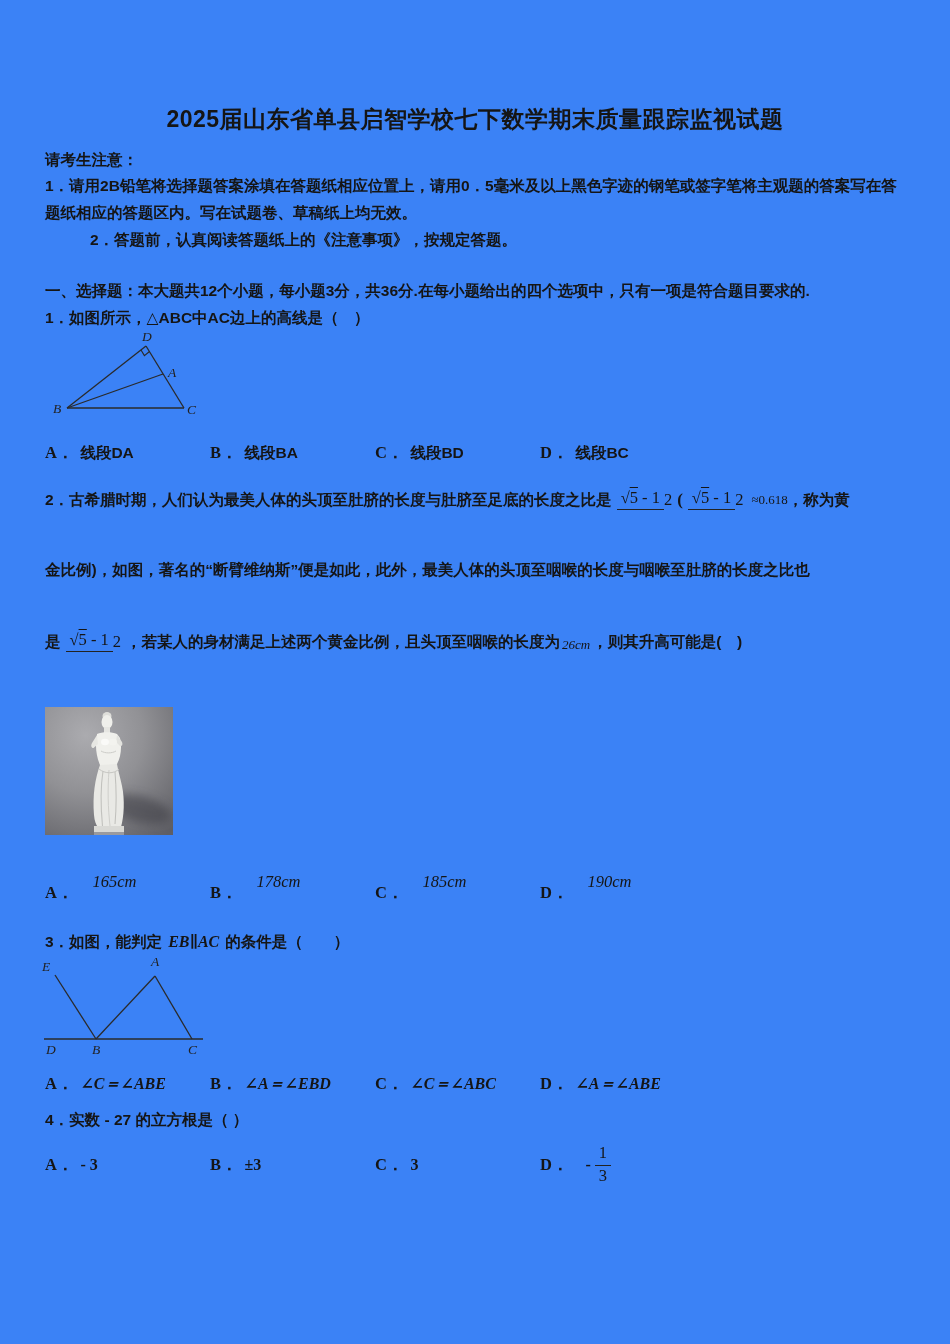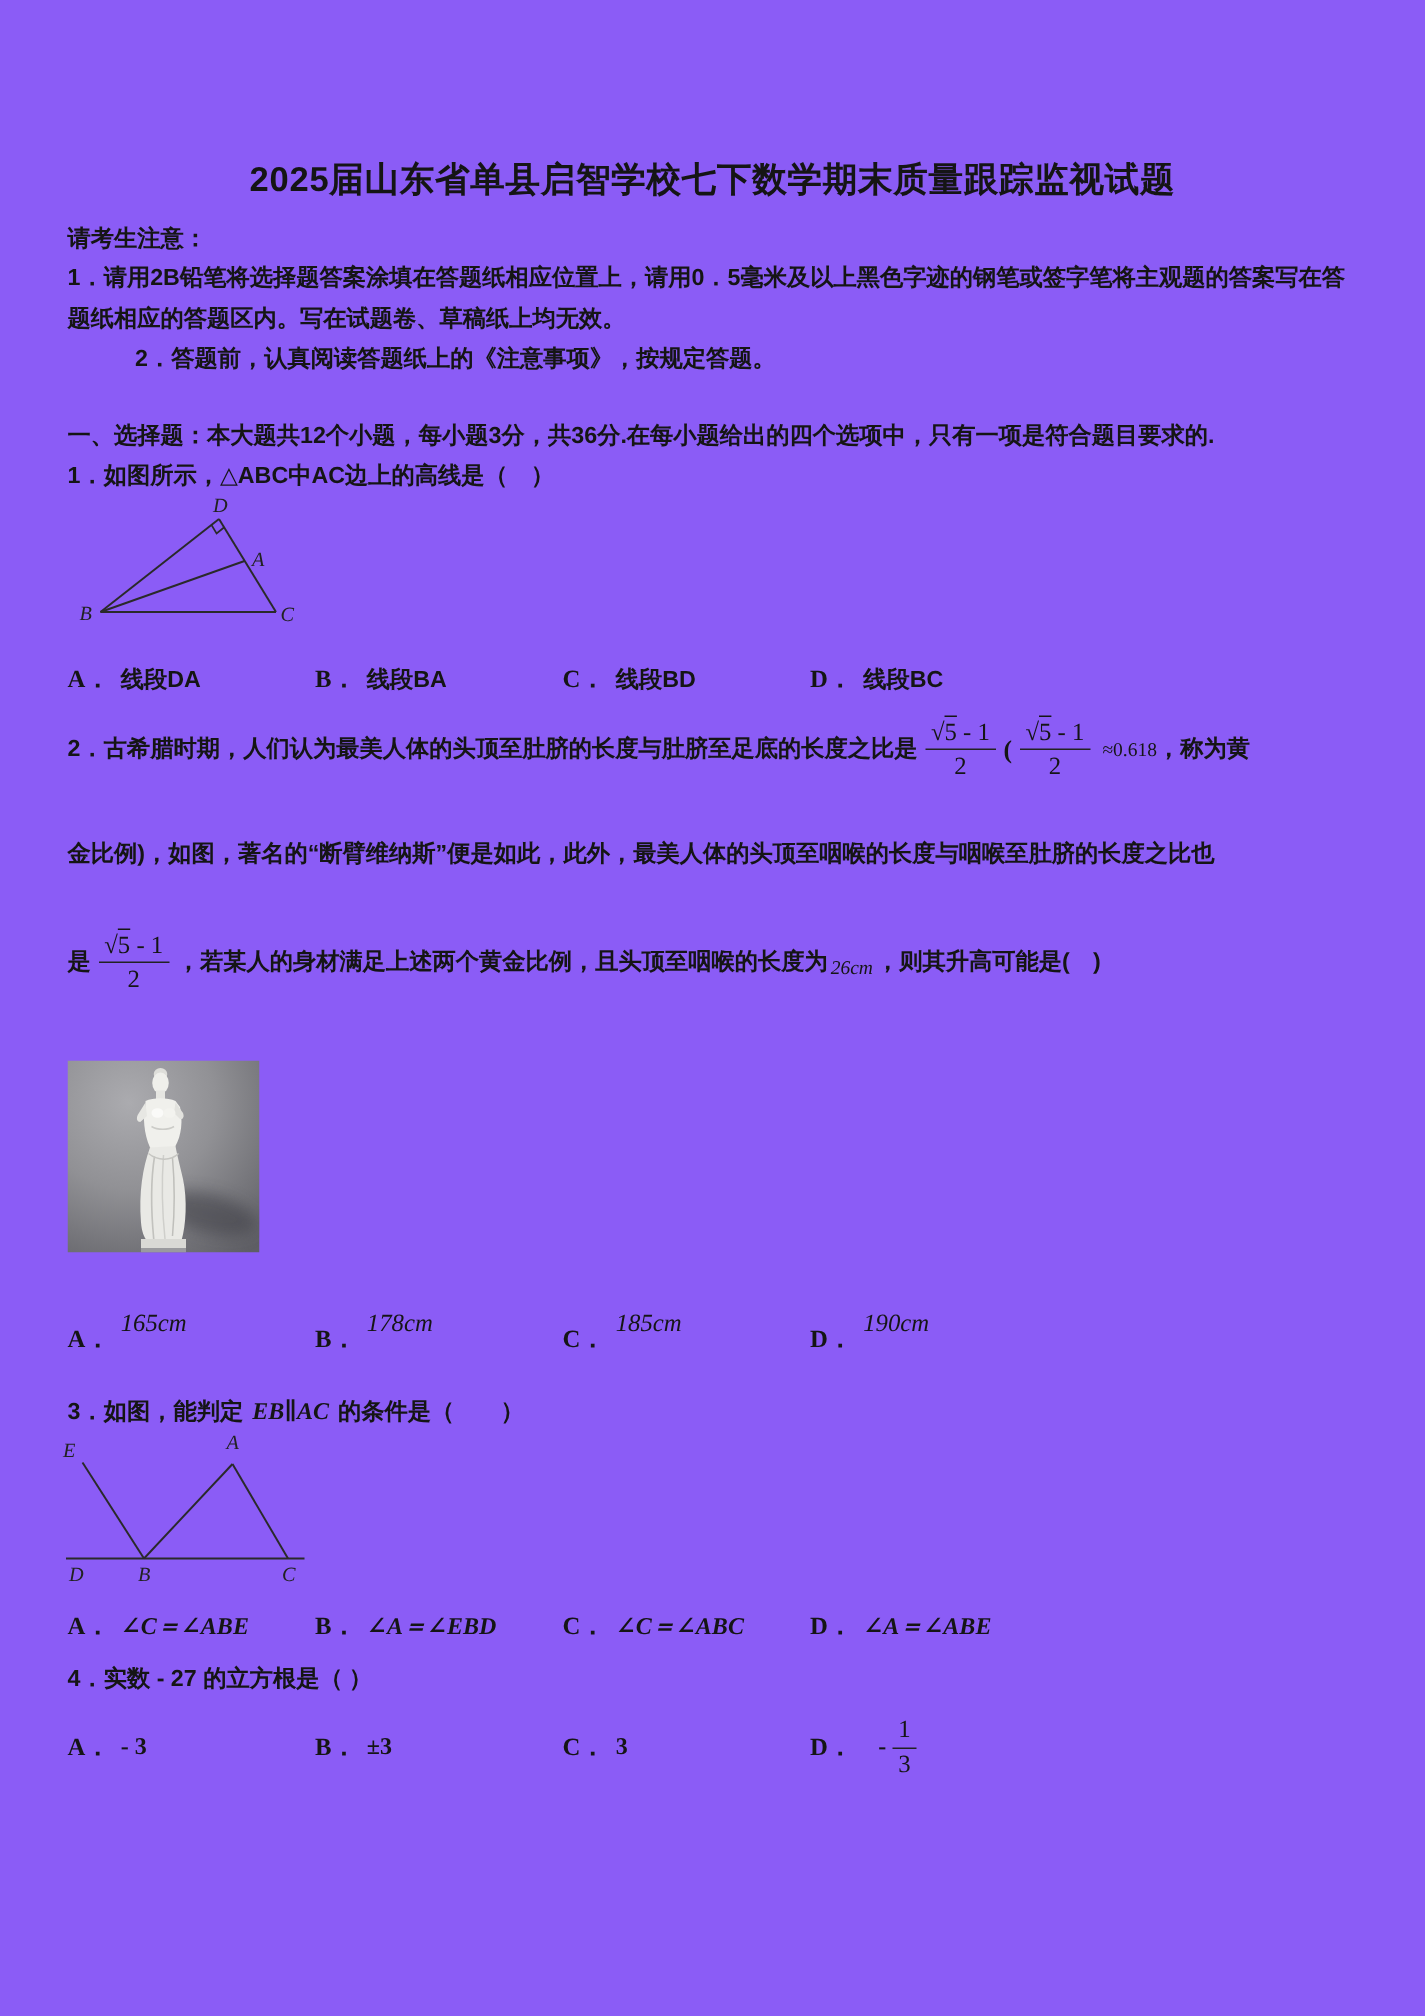--- a/index.html
+++ b/index.html
@@ -1,35 +1,35 @@
 <!DOCTYPE html>
 <html><head>
 <meta charset="utf-8">
 <style>
   html,body{margin:0;padding:0;background:#ffffff;}
   .page{
     position:relative;
     width:950px;height:1344px;
-    background:#8b5cf6;
+    background:#3b82f6;
     color:#151515;
     font-family:"Liberation Sans","DejaVu Sans",sans-serif;
     overflow:hidden;
   }
   .abs{position:absolute;}
   .cn{font-weight:600;font-size:15.5px;line-height:27px;}
   .nowrap{white-space:nowrap;}
   .page-title{
     left:0;top:104px;width:950px;
     text-align:center;
     font-weight:700;font-size:23px;letter-spacing:0.5px;
   }
   .serif{font-family:"Liberation Serif","DejaVu Serif",serif;}
   
   .frac{
-    display:inline-flex;flex-direction:column;align-items:center;
+    display:inline-flex;flex-direction:row;align-items:center;
     font-family:"Liberation Serif","DejaVu Serif",serif;
     font-weight:400;font-size:16.5px;line-height:1.2;
     margin:0 5px;vertical-align:middle;
   }
   .frac .num{padding:0 4px 1px 4px;border-bottom:1.4px solid #222;white-space:nowrap;}
   .frac .den{padding-top:1px;}
   .radicand{text-decoration:overline;}
   .flexline{display:flex;align-items:center;white-space:nowrap;}
   
   .opts{
@@ -47,21 +47,21 @@
     font-family:"Liberation Serif","DejaVu Serif",serif;
     font-style:italic;font-weight:700;font-size:16px;white-space:nowrap;
   }
   .opt-plain{
     font-family:"Liberation Serif","DejaVu Serif",serif;
     font-weight:700;font-size:16px;white-space:nowrap;
   }
   .raised-val{
     font-family:"Liberation Serif","DejaVu Serif",serif;
     font-style:italic;font-weight:400;font-size:16.5px;
-    position:relative;top:-11px;
+    position:relative;top:-11px;margin-left:12px;
   }
   .len-val{
     font-family:"Liberation Serif","DejaVu Serif",serif;
     font-style:italic;font-weight:400;font-size:13px;
     position:relative;top:3px;margin:0 2px;
   }
   .approx-val{
     font-family:"Liberation Serif","DejaVu Serif",serif;
     font-weight:400;font-size:13px;margin-left:3px;
   }

